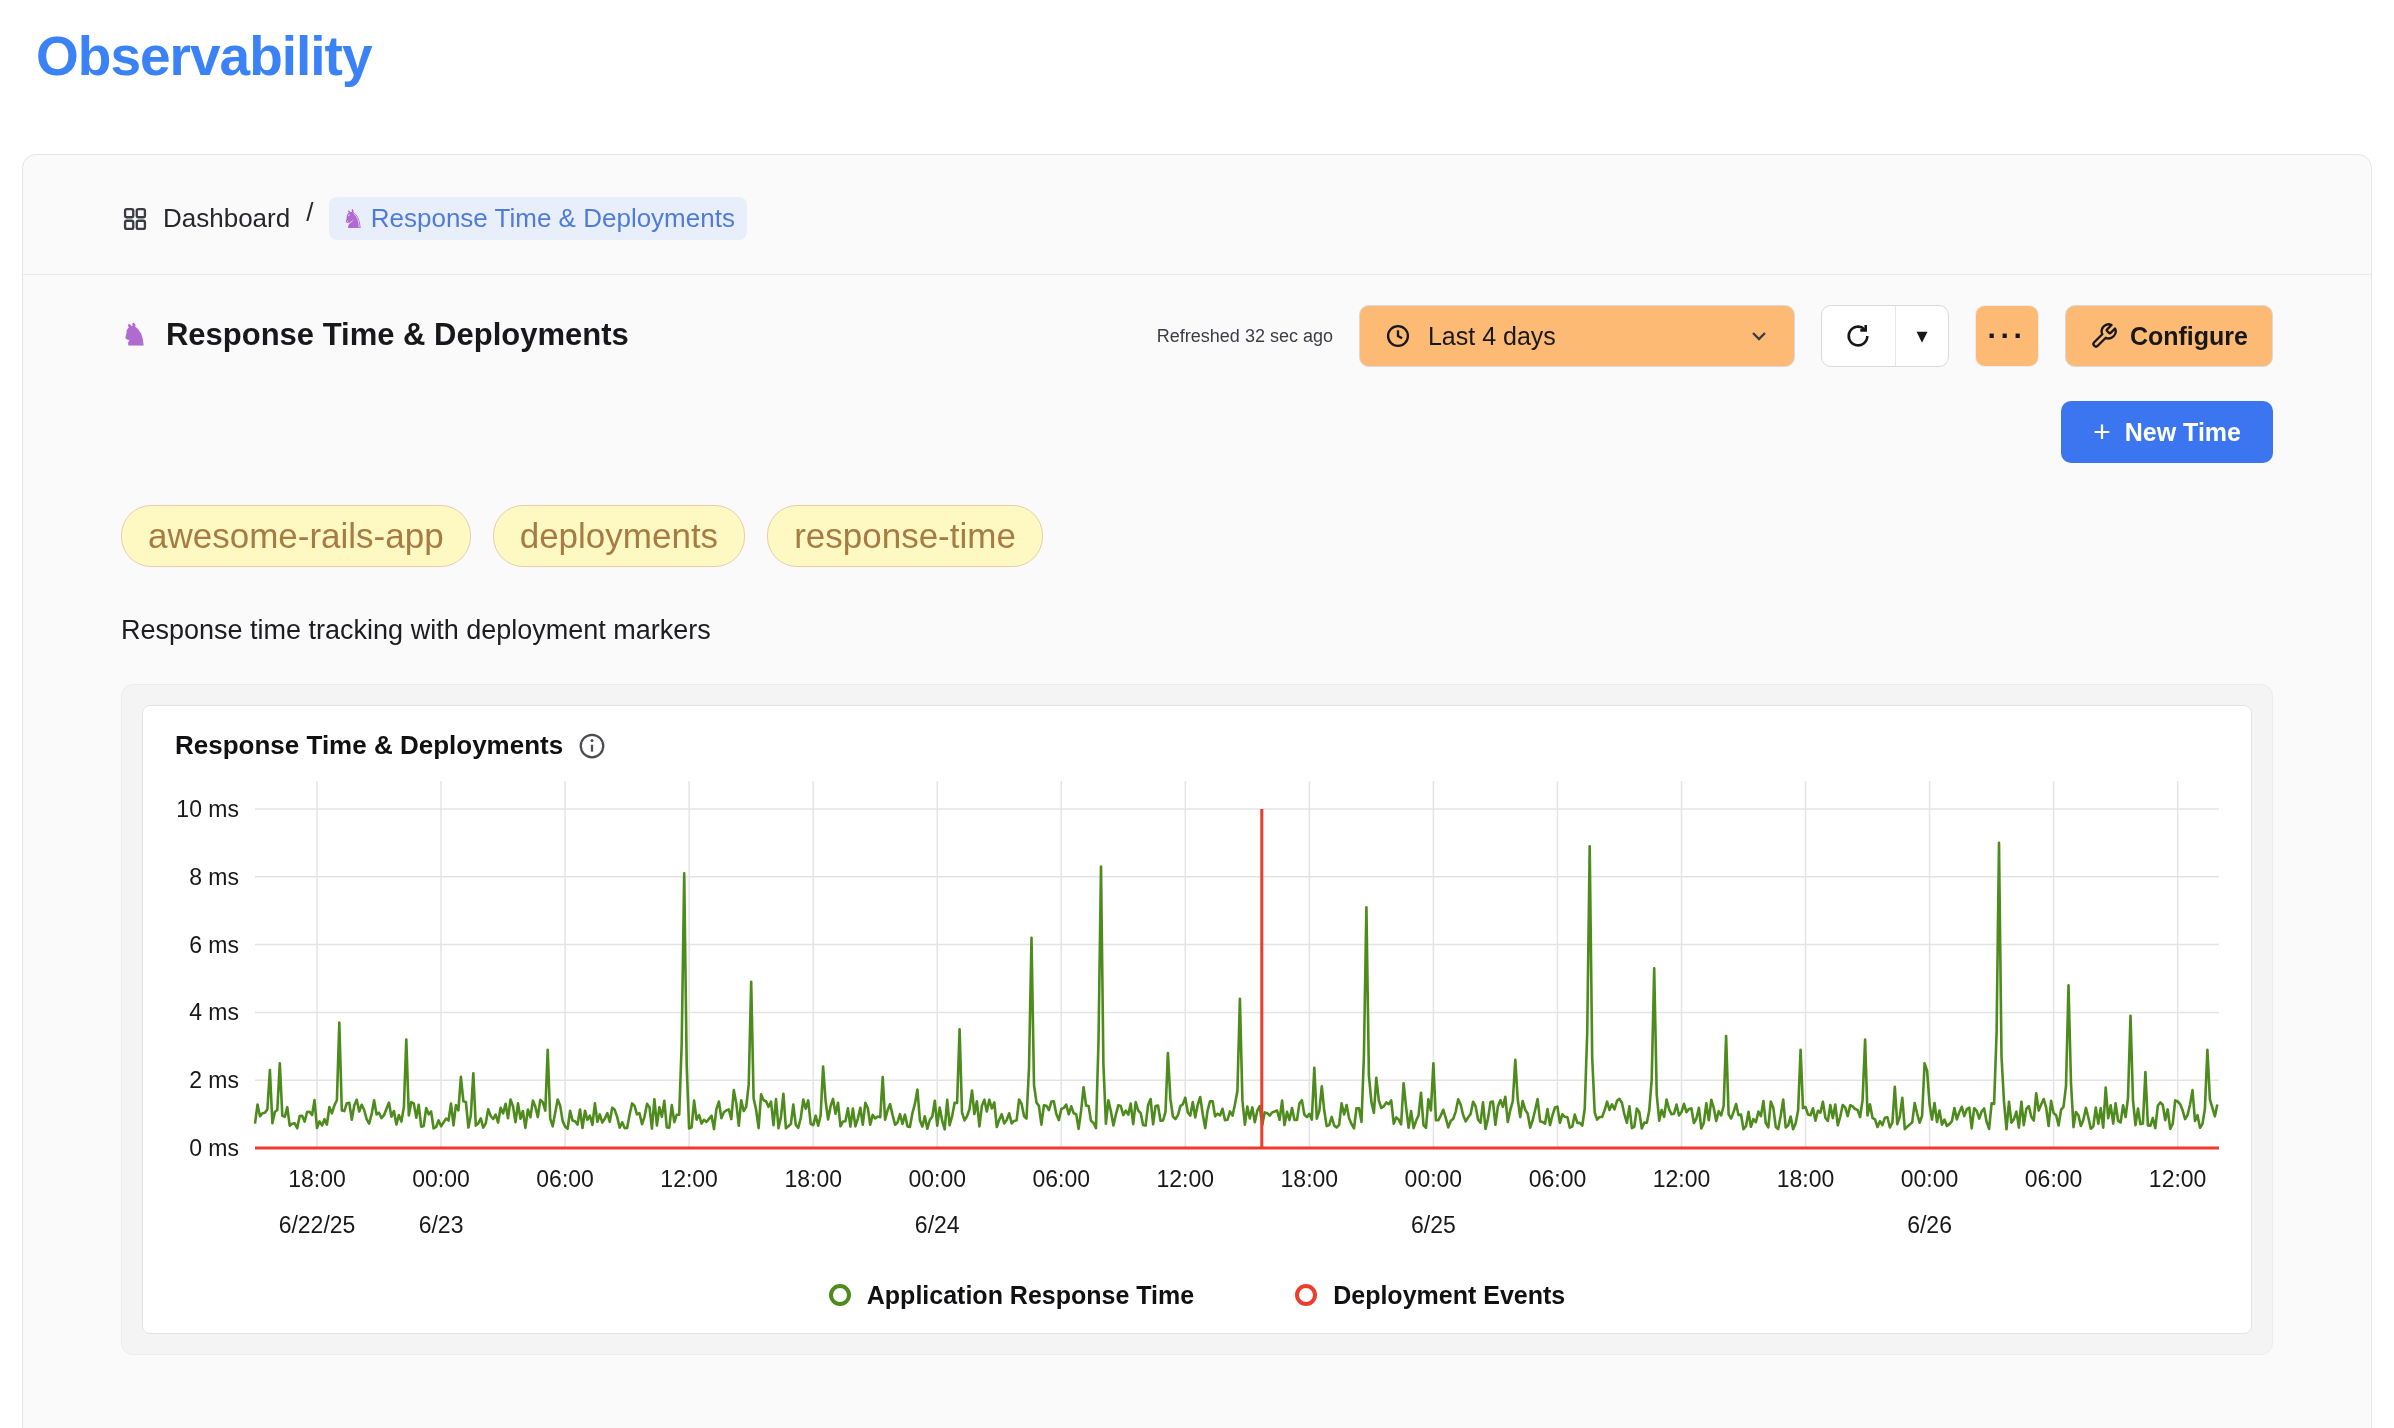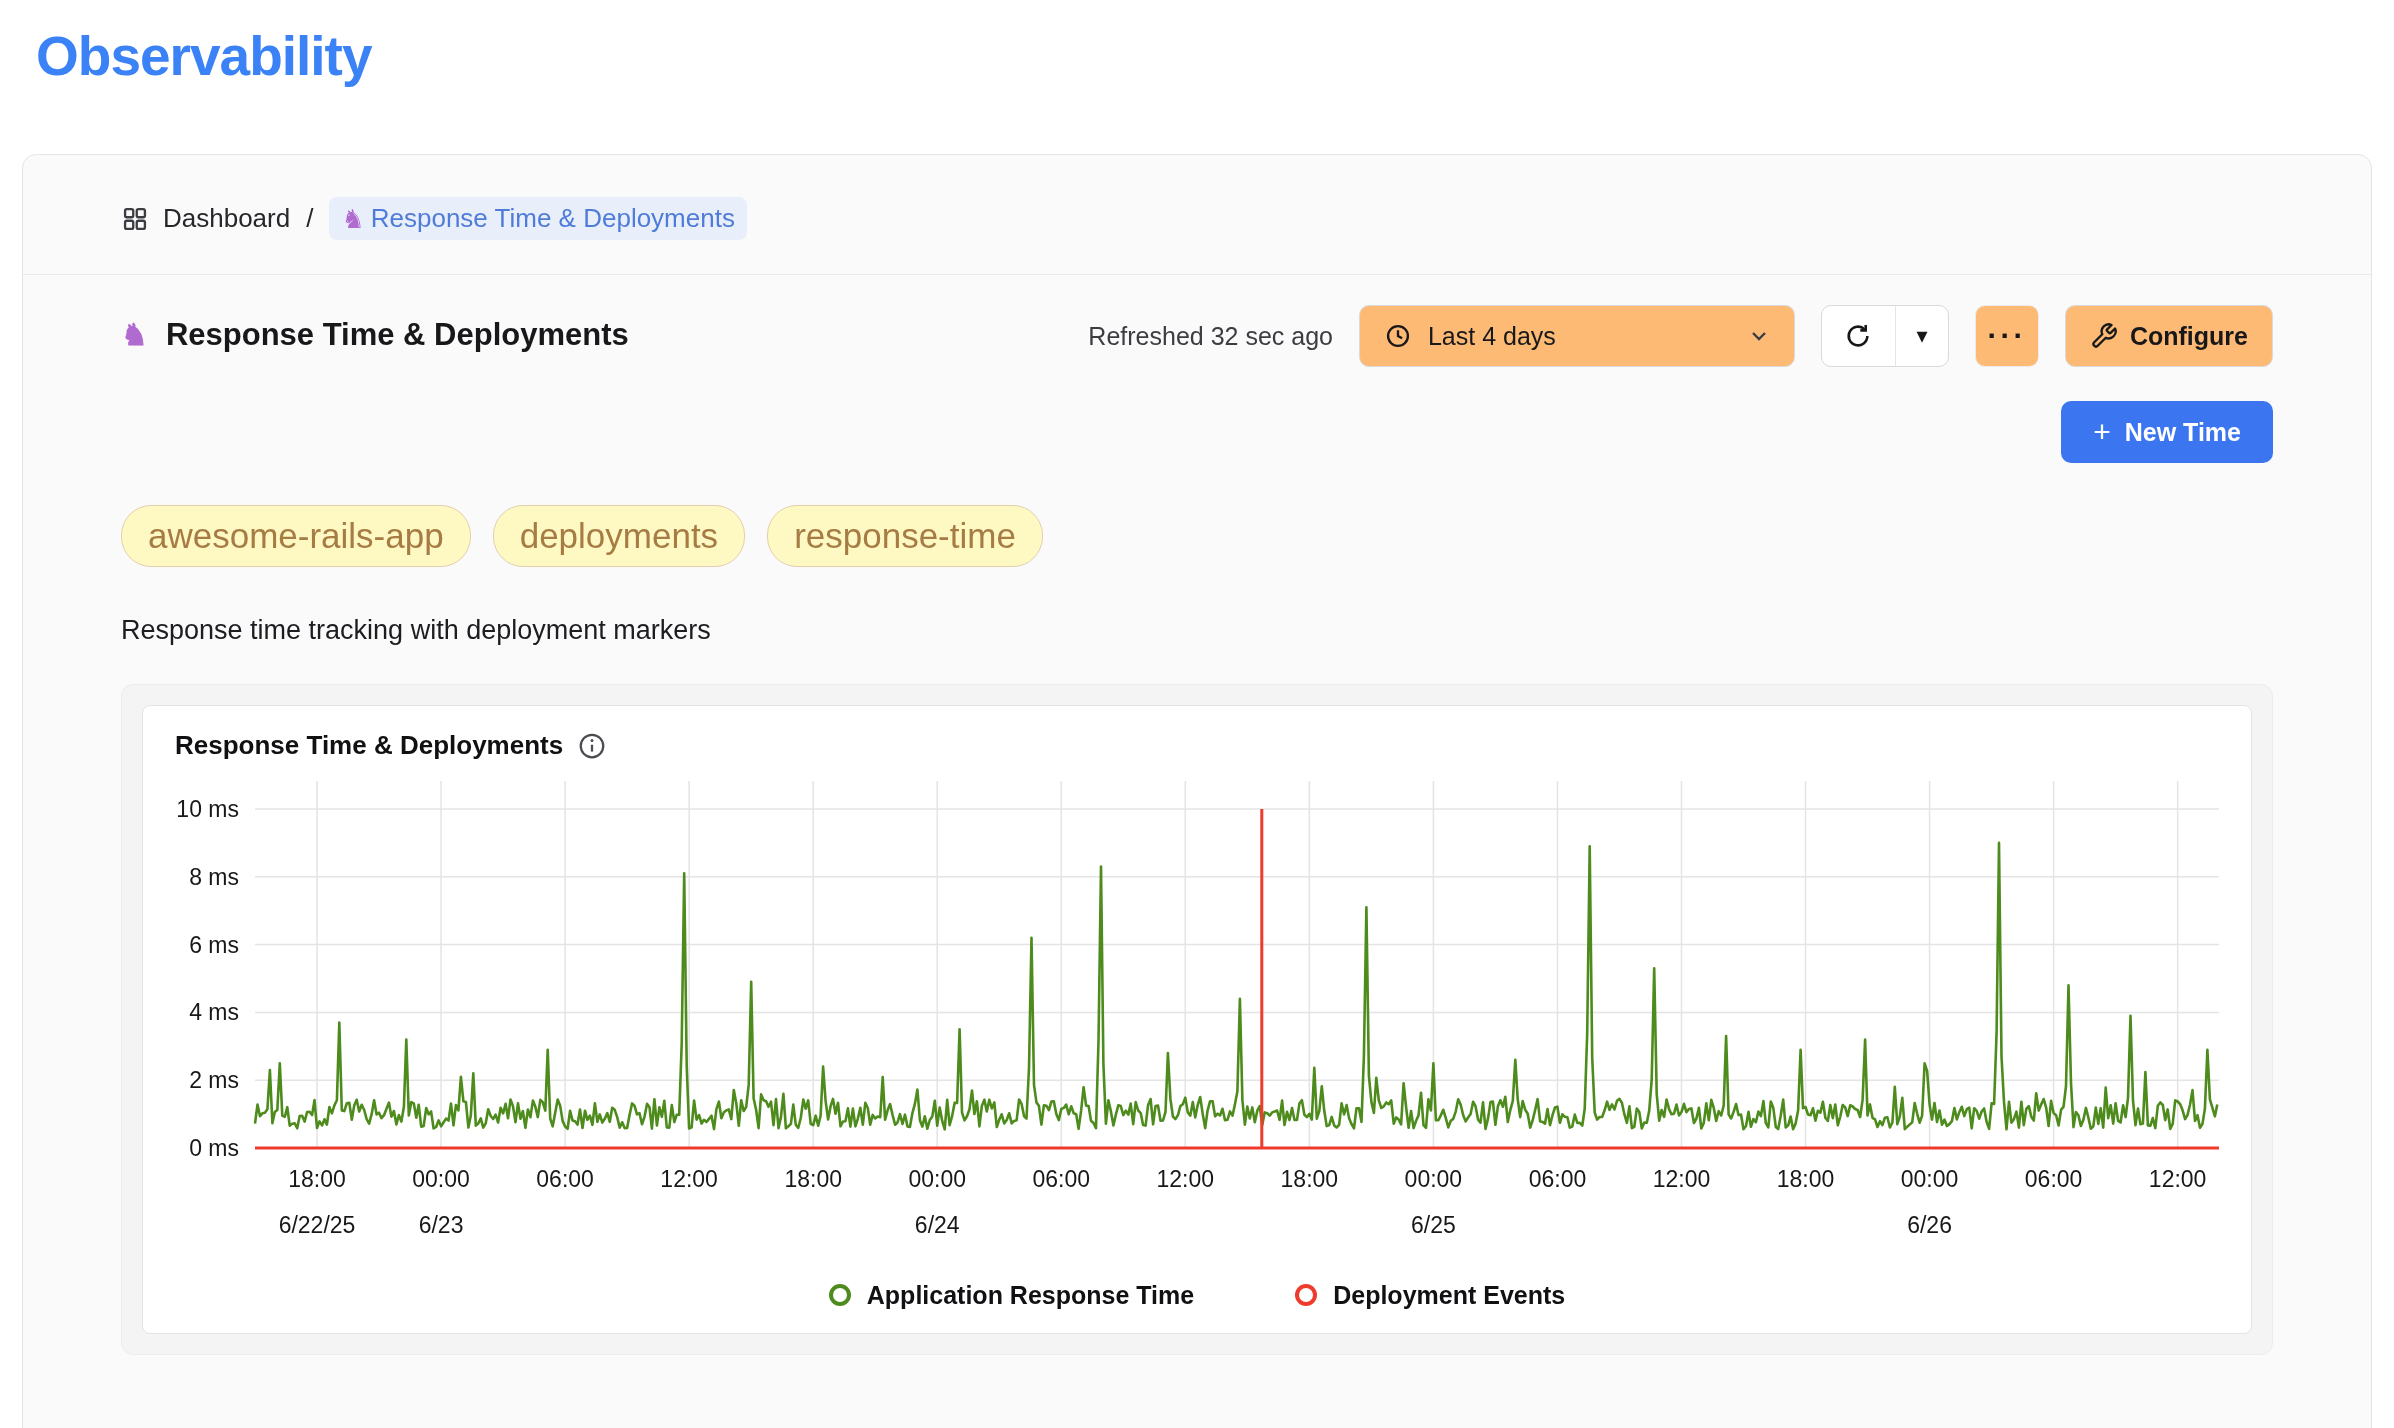--- a/index.html
+++ b/index.html
@@ -5,36 +5,36 @@
   *{box-sizing:border-box;margin:0;padding:0}
   html,body{width:2394px;height:1428px;overflow:hidden}
   body{background:#ffffff;font-family:"Liberation Sans",sans-serif;color:#18181b;position:relative}
 
   .page-title{font-size:55px;font-weight:800;letter-spacing:-1px;padding:24px 0 0 36px;color:#3b82f6}
 
   .card{position:absolute;left:22px;top:154px;width:2350px;height:1300px;background:#fafafa;
         border:1px solid #e5e5e6;border-radius:14px;padding:42px 98px 0}
 
   
-  .breadcrumb{display:flex;align-items:center;gap:16px;font-size:26px;color:#26262b}
+  .breadcrumb{display:flex;gap:16px;font-size:26px;color:#26262b}
   .crumb-root{display:flex;align-items:center;gap:14px;cursor:pointer}
   .crumb-sep{color:#26262b}
   .crumb-chip{display:inline-flex;align-items:center;gap:6px;background:#e9eefb;color:#4f7cd9;
               padding:6px 12px;border-radius:8px;cursor:pointer;font-size:26px}
   .pony{color:#b06ad0;font-size:26px;line-height:1}
 
   .divider{border:none;border-top:1px solid #e9e9ea;margin:34px -98px 0}
 
   
   .header-row{display:flex;justify-content:space-between;align-items:flex-start;margin-top:30px}
   .h-title{display:flex;align-items:center;gap:18px;font-size:31px;font-weight:700;padding-top:12px}
   .h-title .pony{font-size:30px}
   .controls-col{display:flex;flex-direction:column;align-items:flex-end;gap:34px}
   .controls-row{display:flex;align-items:center;gap:26px}
-  .refreshed{font-size:25px;color:#3c3c43}
+  .refreshed{font-size:18px;color:#3c3c43}
 
   .btn{display:inline-flex;align-items:center;background:#fdba74;border:1px solid #d9d9de;border-radius:10px;
        height:62px;cursor:pointer;font-size:25px;color:#18181b}
   .select{width:436px;padding:0 24px;gap:16px}
   .select .chev{margin-left:auto}
   .refresh-group{display:flex;background:#fff;border:1px solid #d9d9de;border-radius:10px;height:62px;overflow:hidden}
   .refresh-main{width:74px;display:grid;place-items:center;cursor:pointer;border-right:1px solid #e6e6ea}
   .refresh-caret{width:52px;display:grid;place-items:center;cursor:pointer;font-size:22px}
   .more-btn{width:64px;justify-content:center;border-color:#ececef;font-weight:700;font-size:30px;letter-spacing:3px}
   .configure{padding:1px 24px;gap:12px;font-weight:700}

